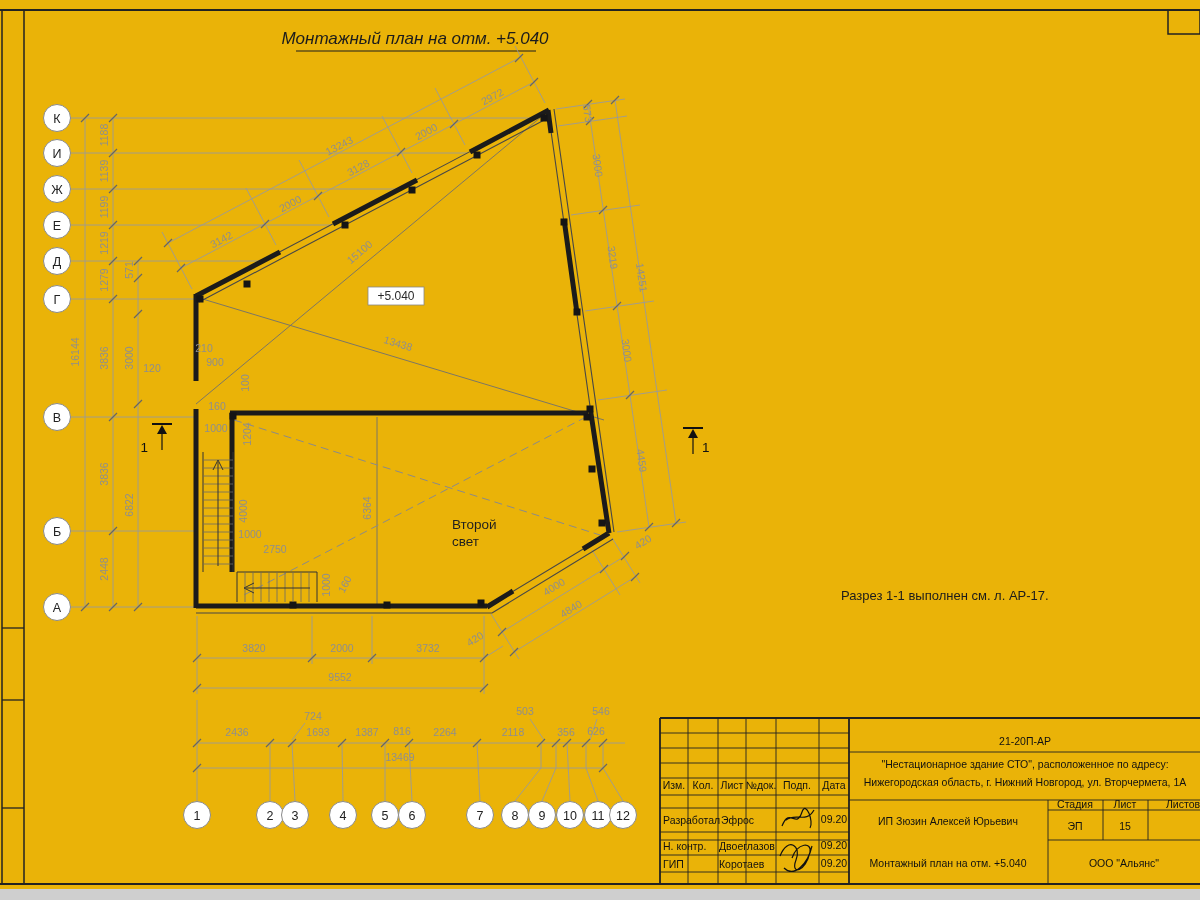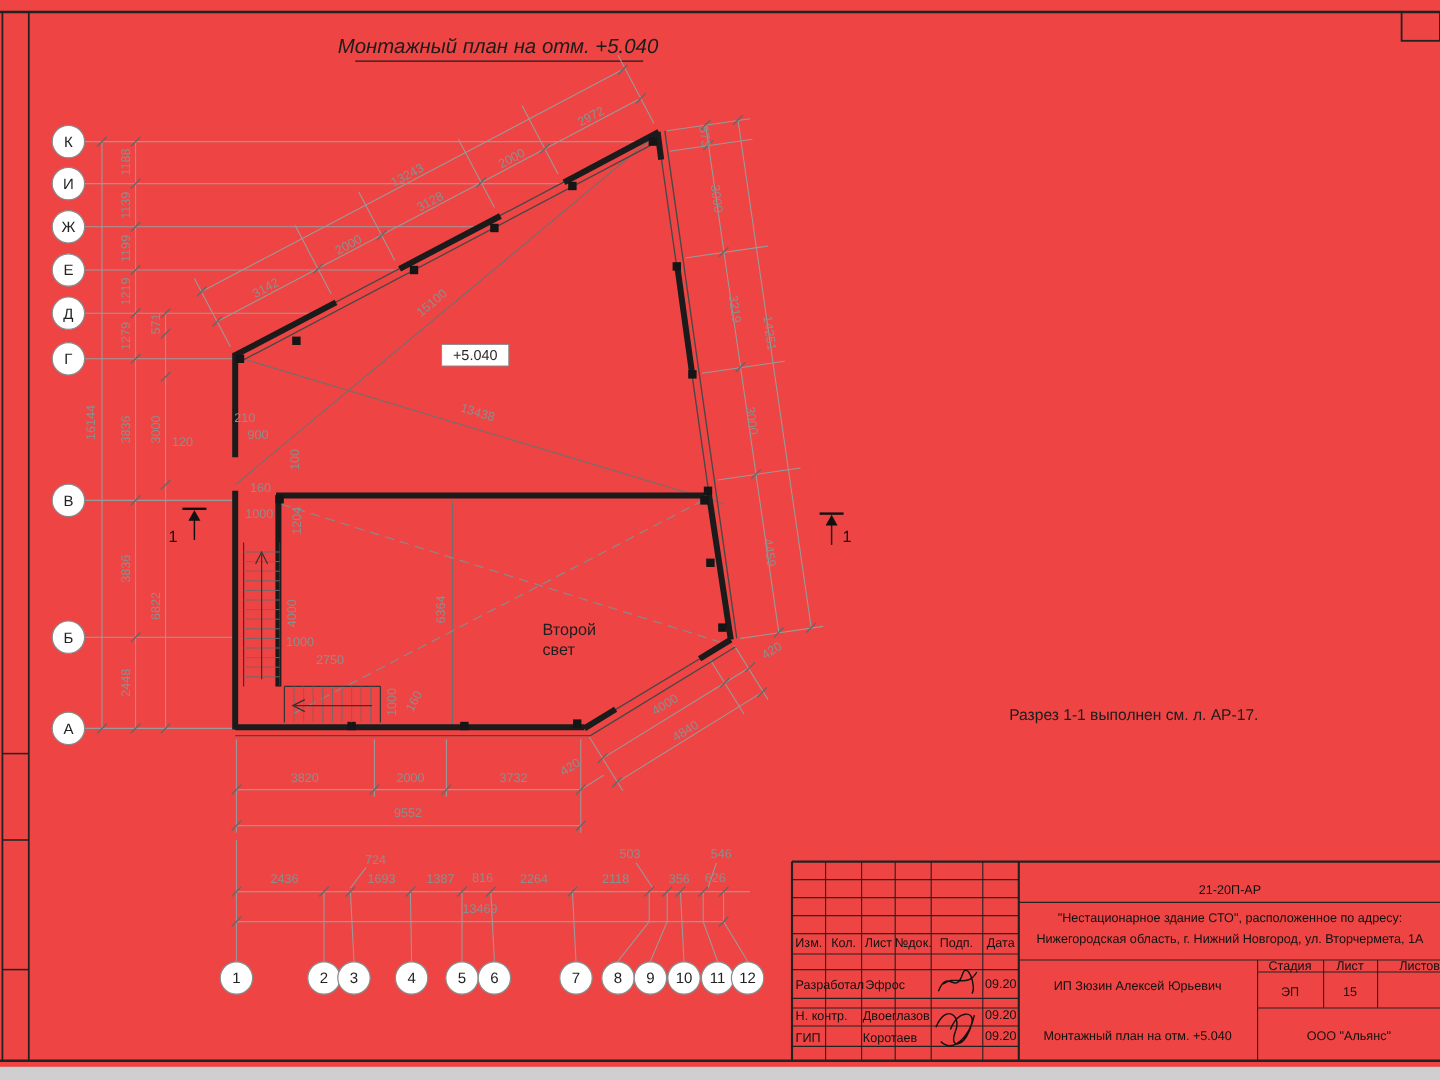--- a/index.html
+++ b/index.html
@@ -1,16 +1,16 @@
 <!DOCTYPE html>
 <html><head>
 <meta charset="utf-8">
 <style>
   html,body{margin:0;padding:0;background:#ffffff;}
-  .sheet{position:relative;width:1200px;height:900px;background:#ef4444;overflow:hidden;
+  .sheet{position:relative;width:1200px;height:900px;background:#eab308;overflow:hidden;
          font-family:"Liberation Sans", sans-serif;}
   svg text{font-family:"Liberation Sans", sans-serif;}
   .dim{font-size:10.5px;fill:#8e8e8e;text-anchor:middle;}
   .axis-label{font-size:12.5px;fill:#222;text-anchor:middle;}
   .tb{font-size:10.5px;fill:#111;}
   .gray-line{stroke:#9a9a9a;stroke-width:0.9;fill:none;}
   .tick{stroke:#666;stroke-width:1.2;fill:none;}
   .wall{stroke:#1b1b1b;stroke-width:5;fill:none;}
   .wall-thin{stroke:#474747;stroke-width:1.1;fill:none;}
   .frame{stroke:#222;fill:none;}

